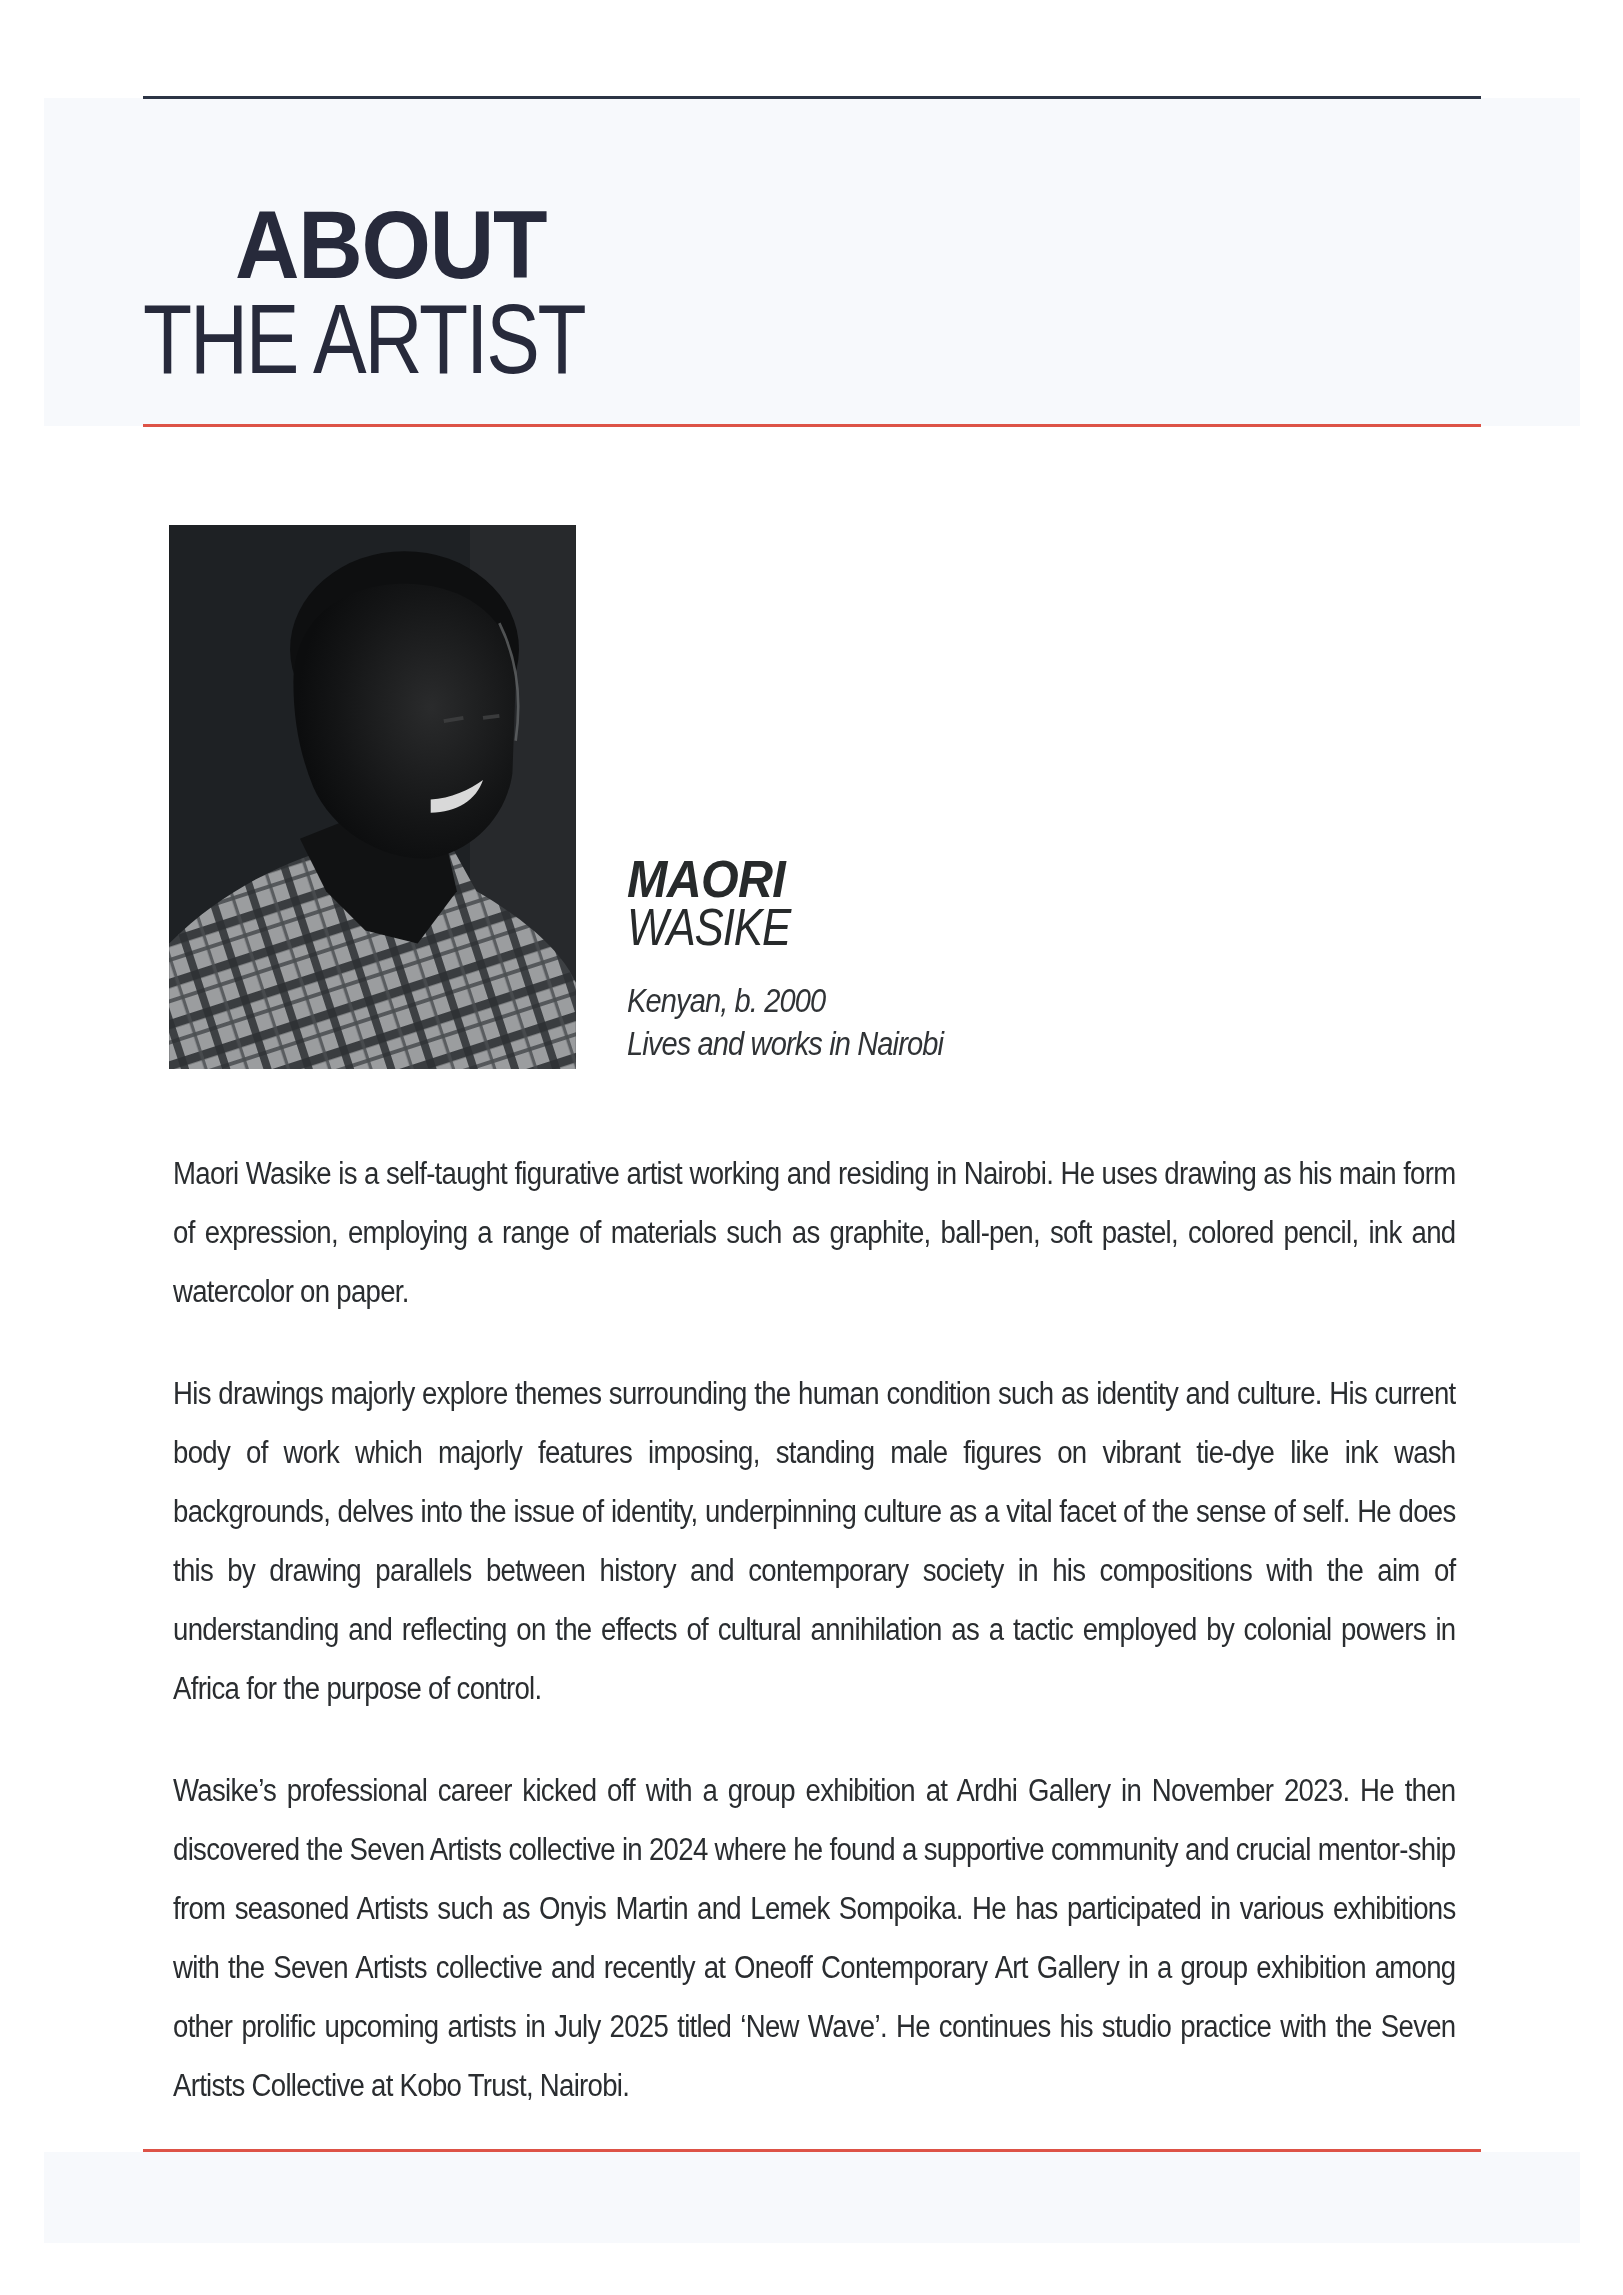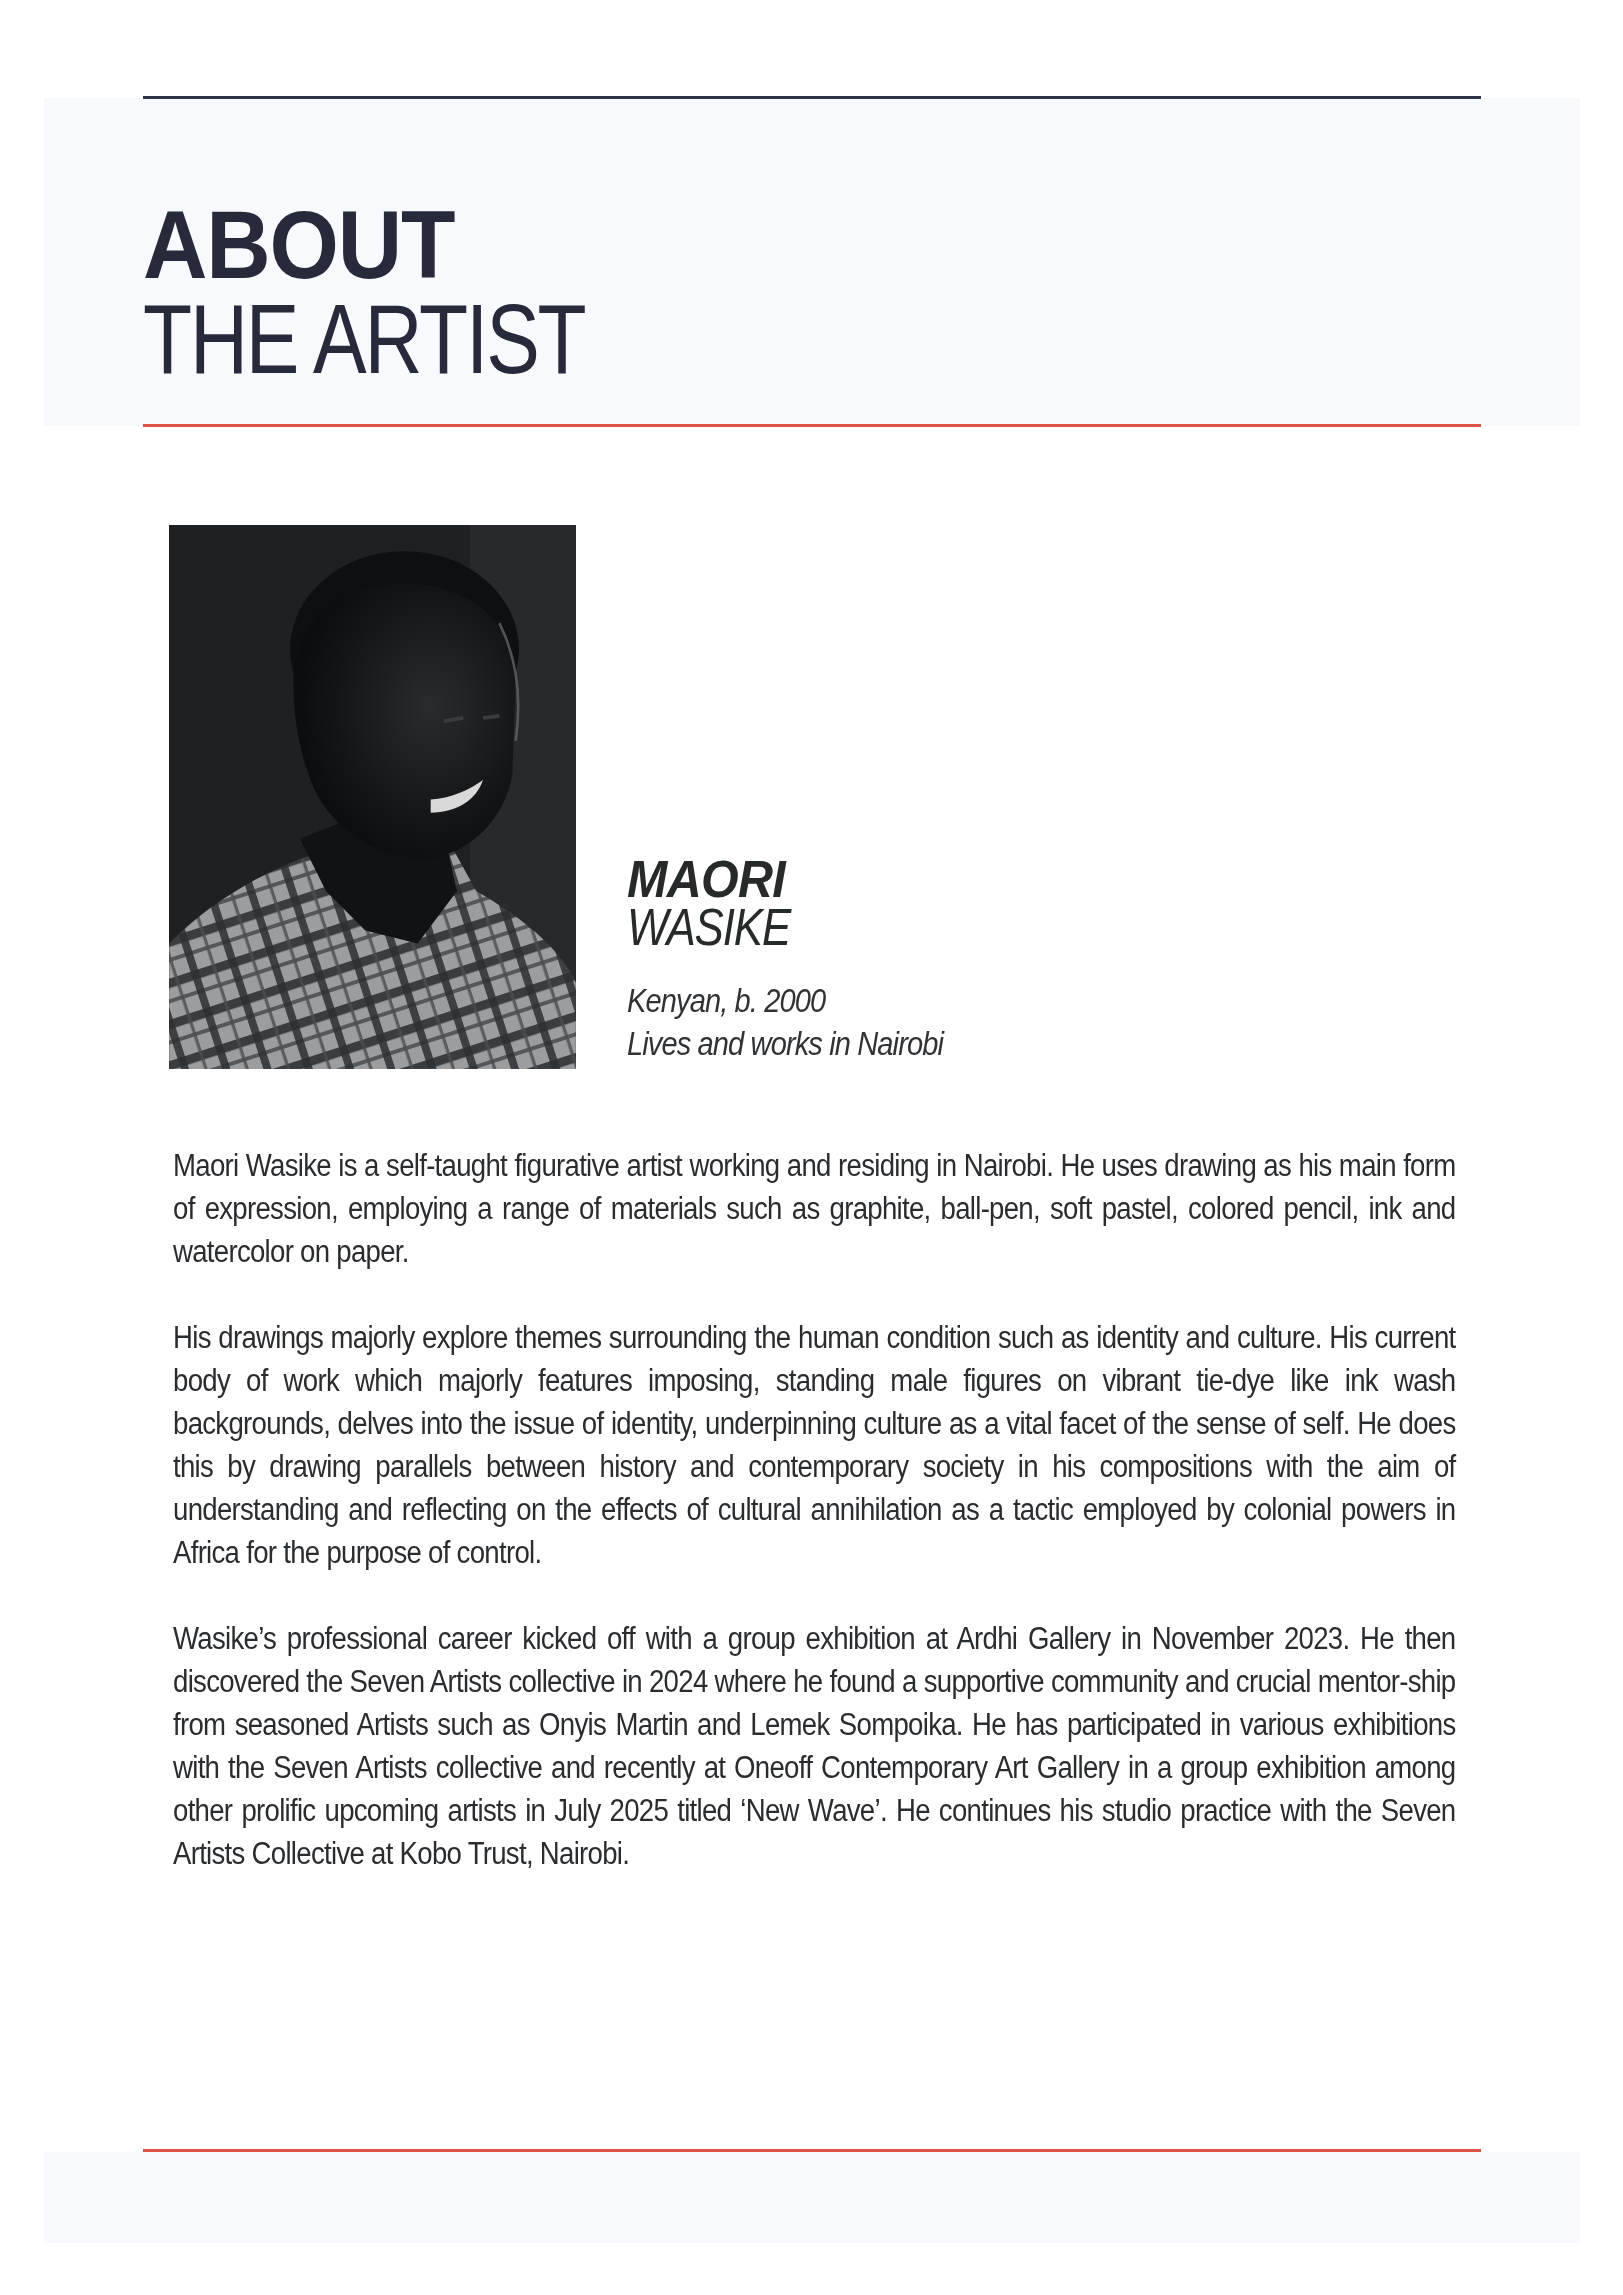--- a/index.html
+++ b/index.html
@@ -23,20 +23,21 @@
   }
   .rule-red {
     position: absolute; left: 143px;
     width: 1338px; height: 2.6px;
     background: #dd5347;
   }
   .title {
     position: absolute; left: 143px; top: 196px;
     color: #272a3b;
     line-height: 1;
+    text-align: center;
   }
   .title-bold {
     display: block;
     font-weight: 700;
     font-size: 97px;
     letter-spacing: -1.3px;
     transform: scaleX(0.92);
     transform-origin: left;
   }
   .title-light {
@@ -87,21 +88,21 @@
     color: #303336;
     letter-spacing: -1px;
     transform: scaleX(0.88);
     transform-origin: left;
     white-space: nowrap;
   }
   .bio {
     position: absolute; left: 173px; top: 1144px;
     width: 1283px;
     font-size: 31px;
-    line-height: 43px;
+    line-height: 59px;
     color: #2a2d30;
     letter-spacing: -0.8px;
   }
   .bio p {
     margin: 0 0 43px 0;
     text-align: justify;
     text-align-last: left;
   }
   .bio-inner {
     transform: scaleX(0.89);

